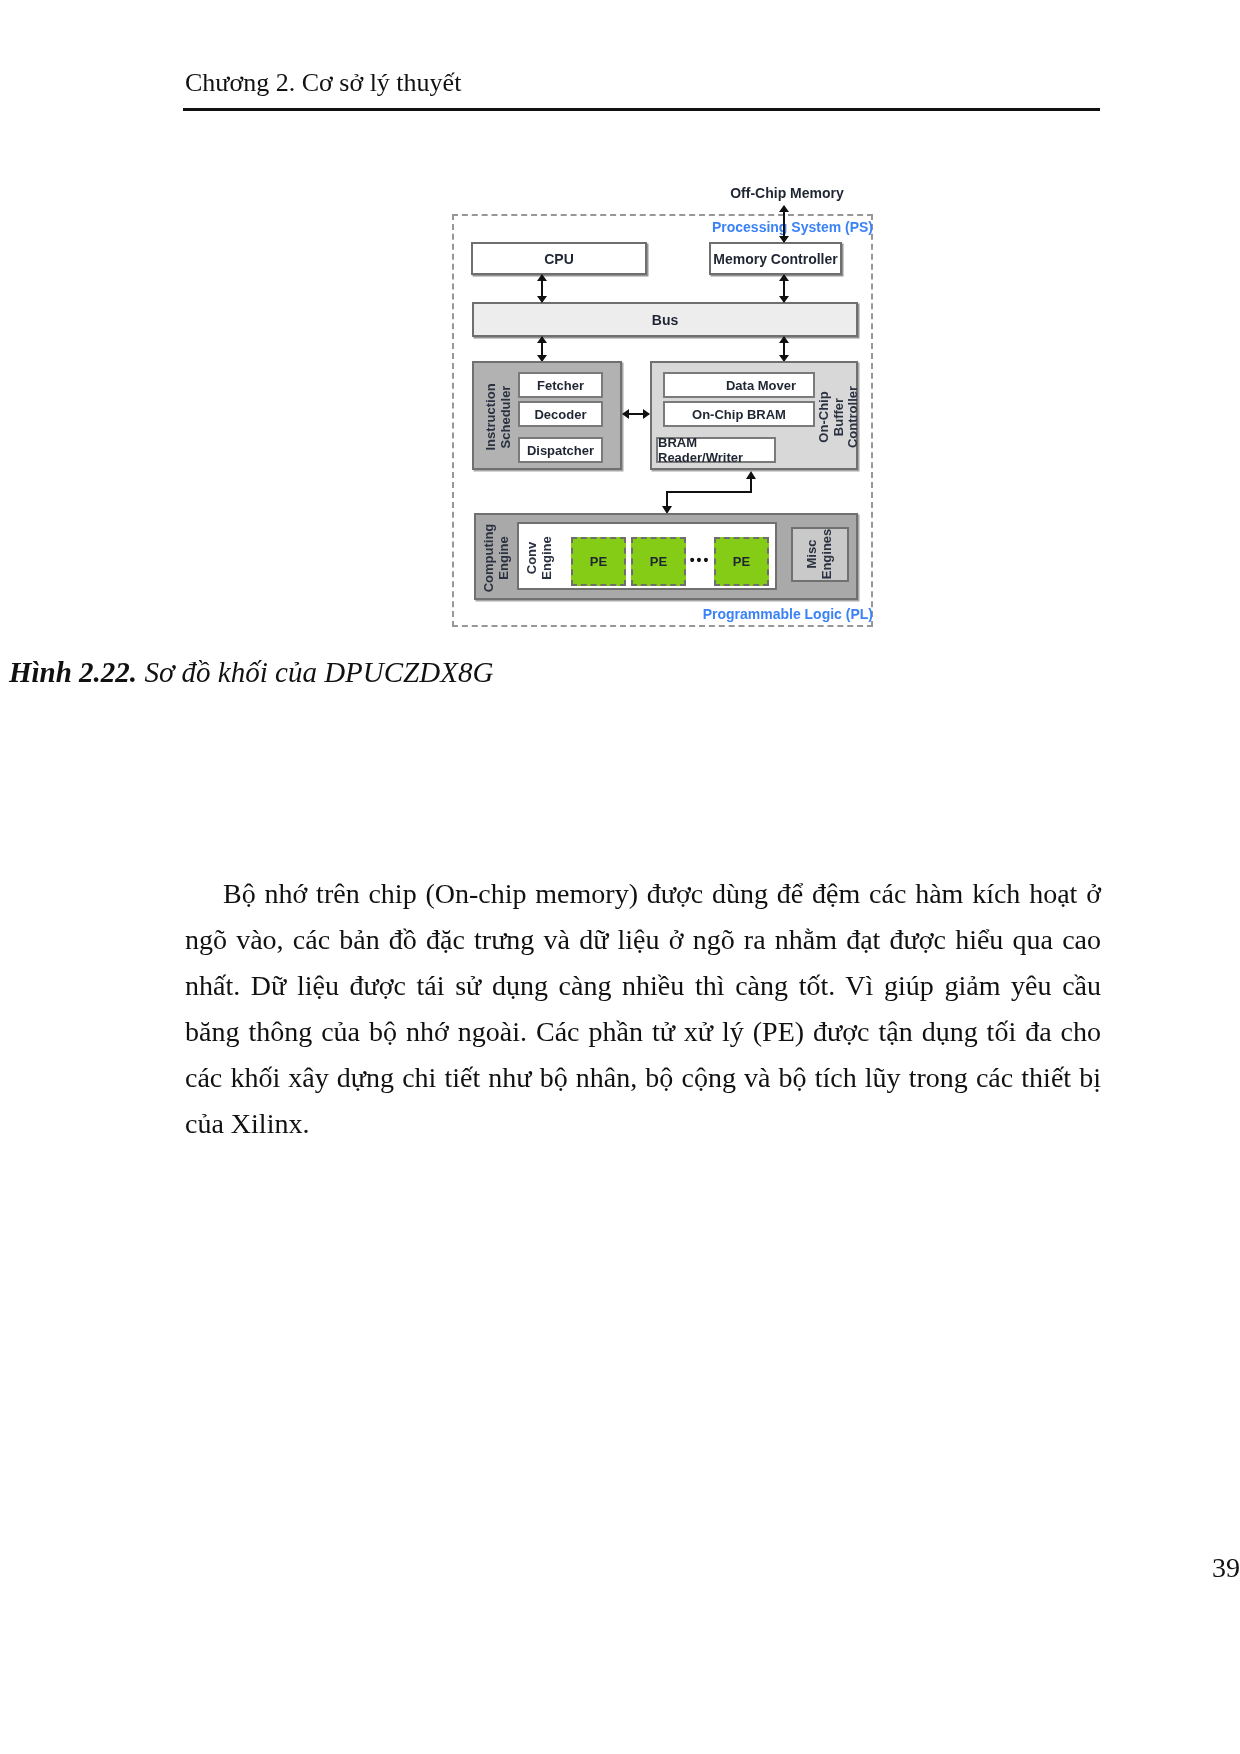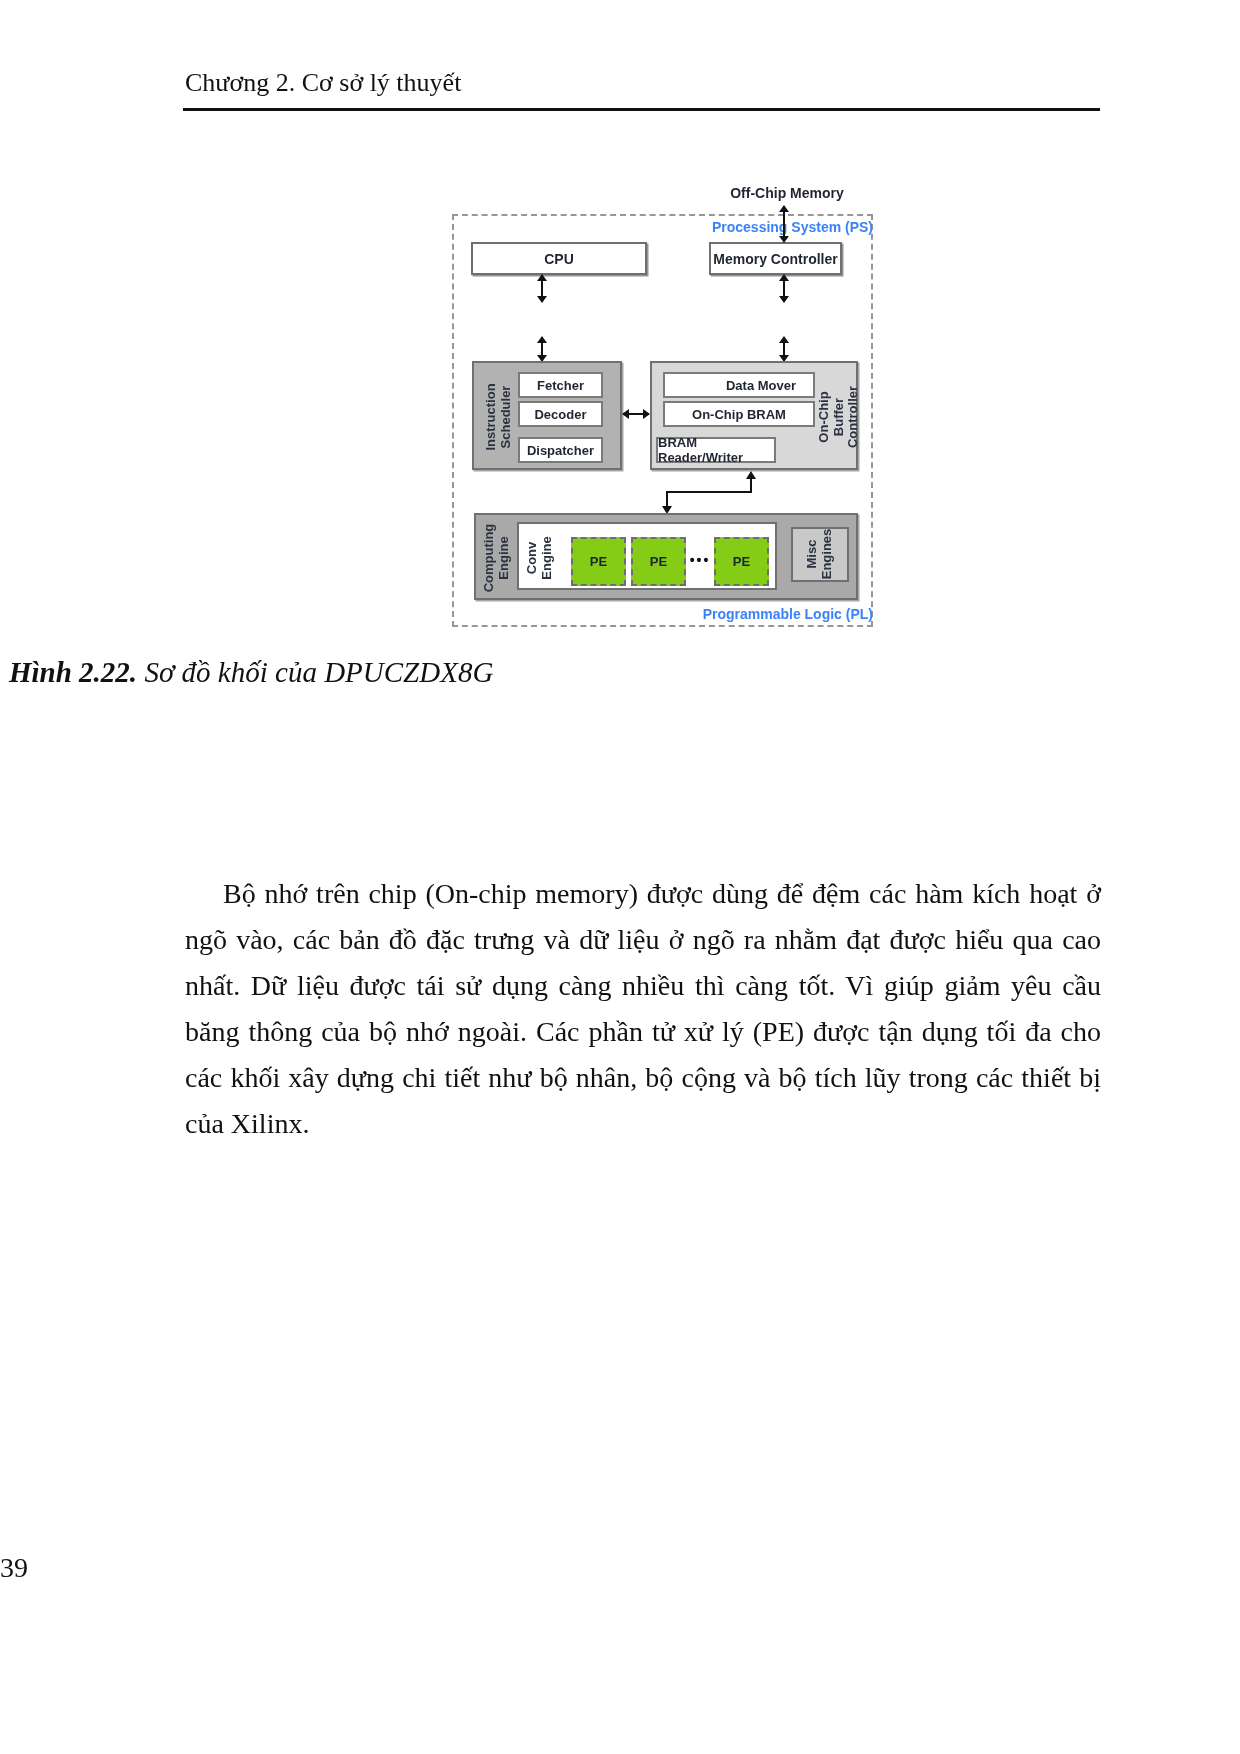--- a/index.html
+++ b/index.html
@@ -67,21 +67,21 @@
     border-left:5px solid transparent; border-right:5px solid transparent; border-top:8px solid #111; }
 
   
   .caption { position:absolute; left:0; top:656px; width:1240px; 
              font-size:29px; font-style:italic; color:#111;padding-left:9px; }
   .caption .cap-b { font-weight:bold; }
   .body-par { position:absolute; left:185px; width:916px; font-size:28px; line-height:46px;
               text-align:justify; text-indent:38px; color:#111; }
   .par1 { top:716px; }
   .par2 { top:871px; }
-  .pagenum { position:absolute; left:0; top:1552px; width:1240px; text-align:left;
+  .pagenum { position:absolute; left:0; top:1552px; width:1240px; text-align:right;
              font-size:28px; color:#111; }
 </style>
 </head>
 <body>
 
 <div class="page">
 
   <div class="header">Chương 2. Cơ sở lý thuyết</div>
   <div class="header-rule"></div>
 
@@ -90,20 +90,21 @@
     <div class="abs fig-toplabel" style="left:252px; top:0; width:166px;">Off-Chip Memory</div>
 
     <div class="abs dash-outer" style="left:0; top:29px; width:421px; height:413px;"></div>
 
     <div class="abs zone-label" style="left:0; top:34px; width:421px;">Processing System (PS)</div>
 
     <div class="abs box" style="left:19px; top:57px; width:176px; height:33px;">CPU</div>
 
     <div class="abs box" style="left:257px; top:57px; width:133px; height:33px;">Memory Controller</div>
 
+    <div class="abs box bus" style="left:20px; top:117px; width:386px; height:35px;">Bus</div>
 
     <div class="varrow" style="left:331px; top:21px; height:36px;"></div>
     <div class="varrow" style="left:89px;  top:90px; height:27px;"></div>
     <div class="varrow" style="left:331px; top:90px; height:27px;"></div>
     <div class="varrow" style="left:89px;  top:152px; height:24px;"></div>
     <div class="varrow" style="left:331px; top:152px; height:24px;"></div>
 
     <div class="abs grp grp-dark" style="left:20px; top:176px; width:150px; height:109px;">
       <div class="vlabel" style="left:25px; top:54px;">Instruction
 Scheduler</div>

